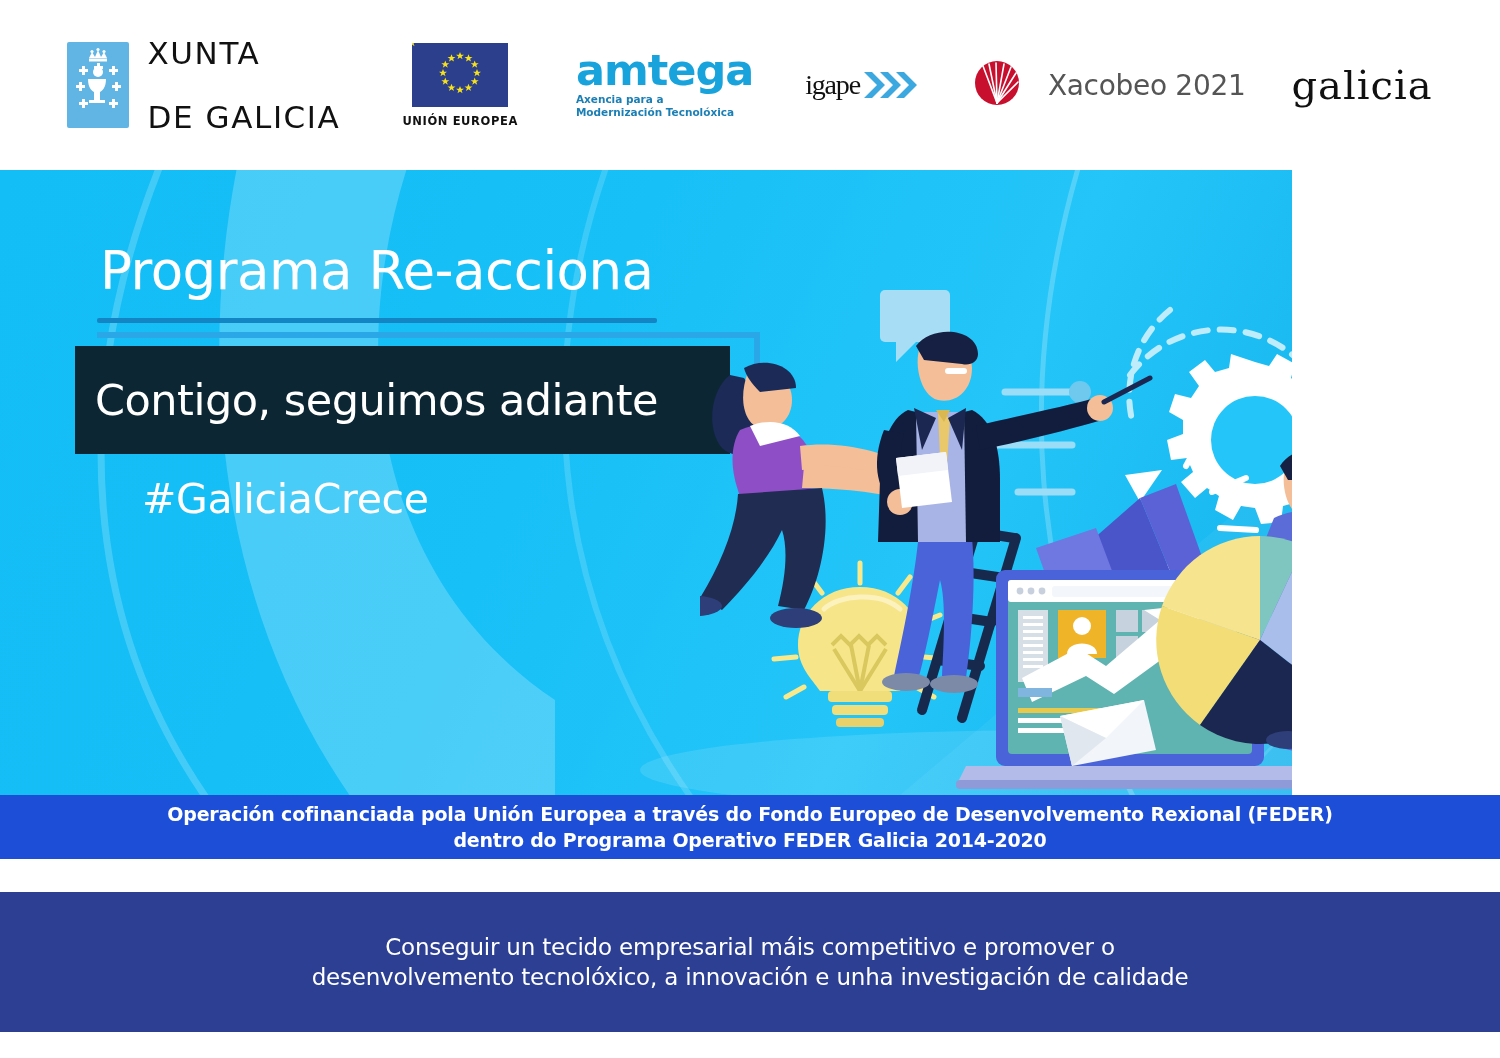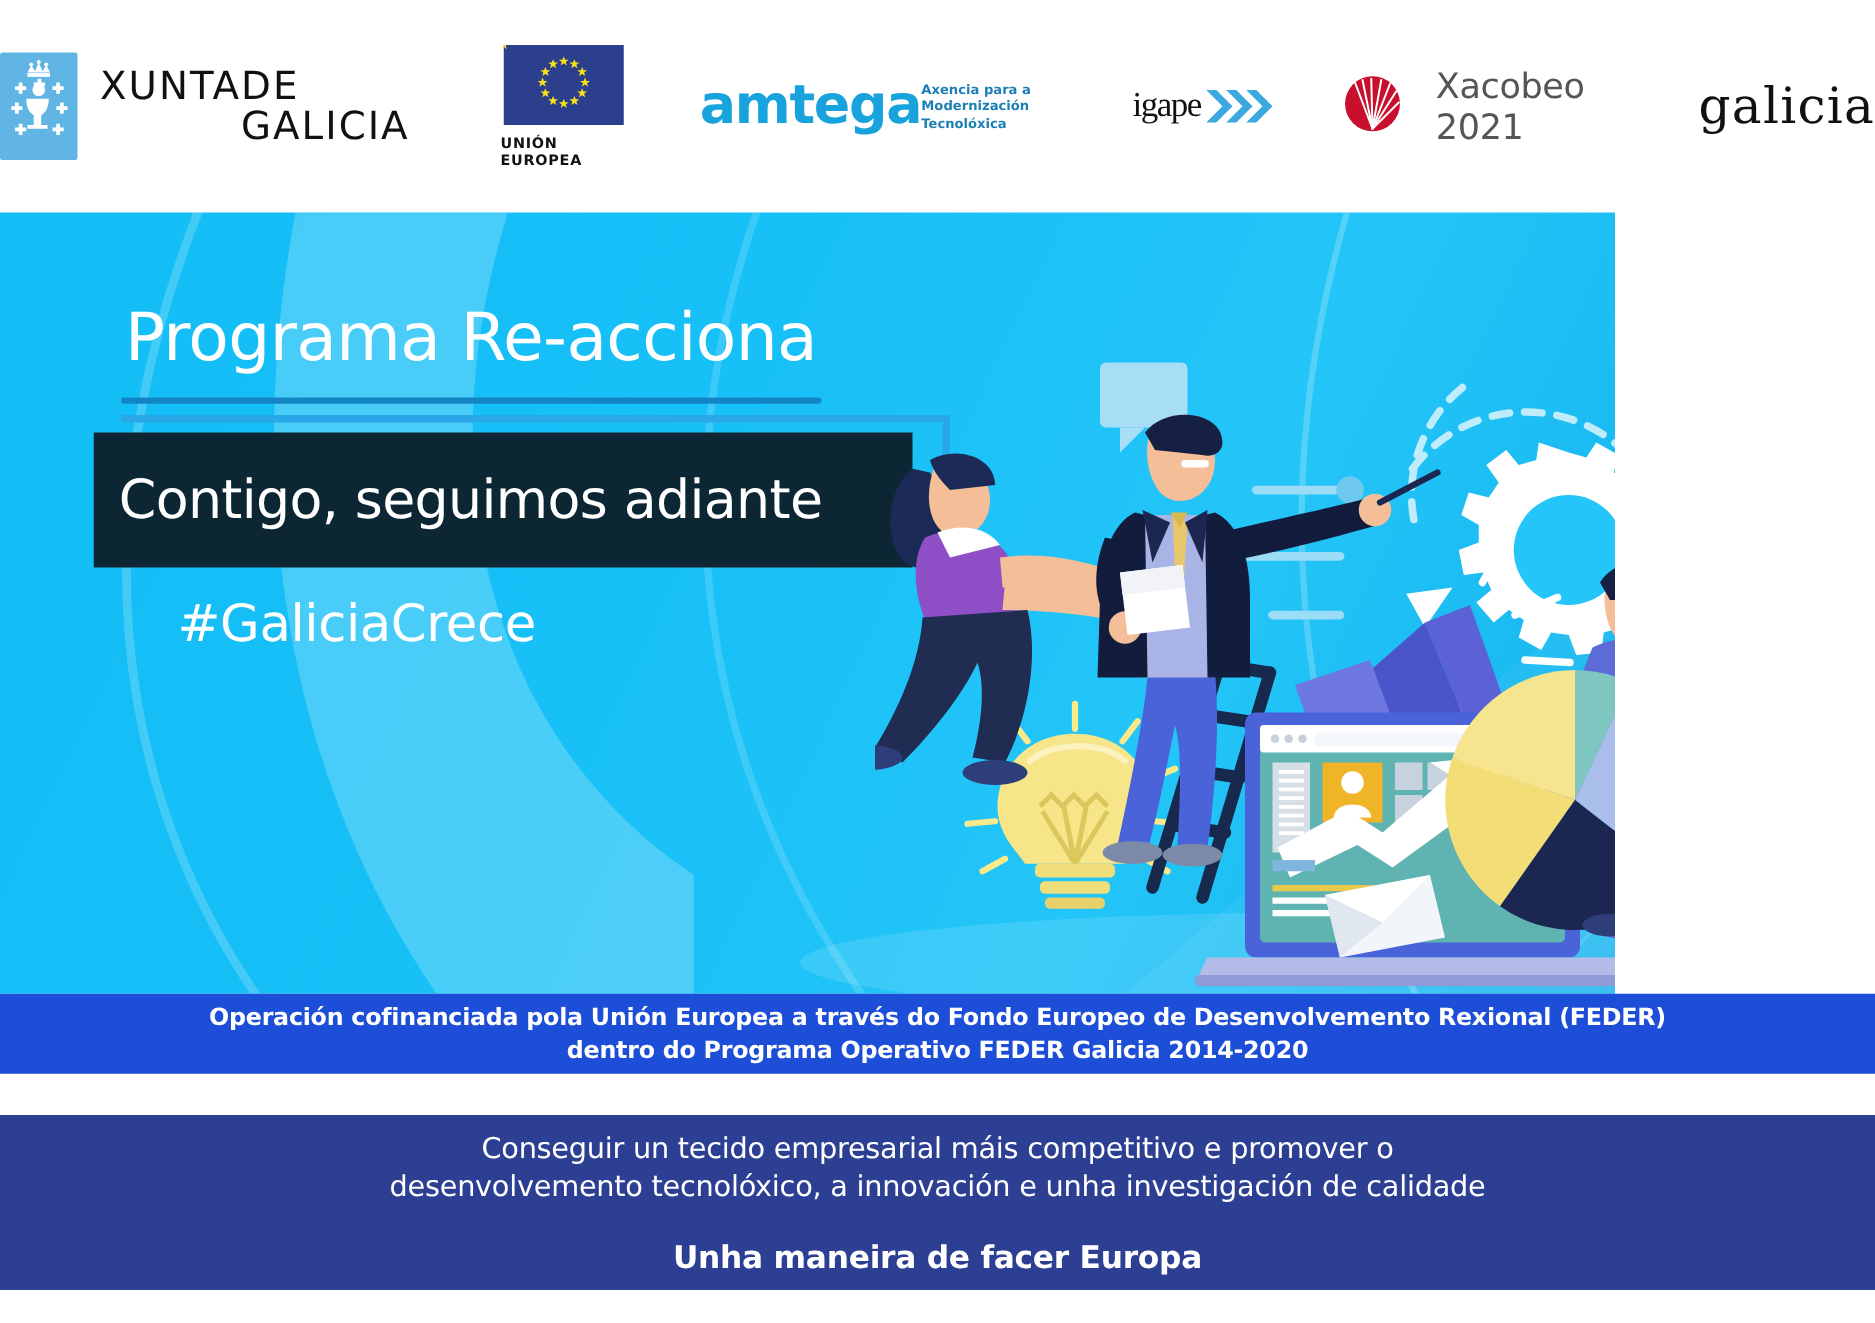--- a/index.html
+++ b/index.html
@@ -18,36 +18,36 @@
     justify-content:center; gap:0;
   }
   .logo{ display:flex; align-items:center; justify-content:center; }
 
   
   .xunta{ gap:18px; margin-right:62px; }
   .xunta-shield{
     width:62px; height:86px; background:#61B5E4; border-radius:2px;
     position:relative;
   }
-  .xunta-words{ display:flex; flex-direction:row; line-height:1.04; }
+  .xunta-words{ display:flex; flex-direction:column; line-height:1.04;gap:31px; }
   .xunta-words span{
     font-family:"DejaVu Sans", sans-serif;
     font-size:31px; letter-spacing:1.6px; color:#111; font-weight:400;
   }
 
   
   .eu{ flex-direction:column; gap:7px; margin-right:58px; }
   .eu-flag{ width:96px; height:64px; background:#2B3F8C; position:relative; }
   .eu-caption{
     font-family:"DejaVu Sans", sans-serif; font-weight:bold;
     font-size:11.5px; letter-spacing:.6px; color:#111;
   }
 
   
-  .amtega{ flex-direction:row; align-items:flex-start; margin-right:52px; }
+  .amtega{ flex-direction:column; align-items:flex-start; margin-right:52px; }
   .amtega-word{
     font-family:"DejaVu Sans", sans-serif; font-size:43px; font-weight:bold;
     color:#19A3DC; letter-spacing:-1px; line-height:.95;
   }
   .amtega-sub{
     font-family:"DejaVu Sans", sans-serif; font-weight:bold;
     font-size:10.5px; color:#1B7FB5; line-height:1.25; margin-top:2px;
   }
 
   
@@ -516,14 +516,13 @@
 </div>
 
 <div class="feder">
   <p>Operación cofinanciada pola Unión Europea a través do Fondo Europeo de Desenvolvemento Rexional (FEDER)</p>
   <p>dentro do Programa Operativo FEDER Galicia 2014-2020</p>
 </div>
 
 <div class="navy">
   <div class="l1">Conseguir un tecido empresarial máis competitivo e promover o</div>
   <div class="l2">desenvolvemento tecnolóxico, a innovación e unha investigación de calidade</div>
-  <div class="l3">Unha maneira de facer Europa</div>
 </div>
 
 </body></html>

